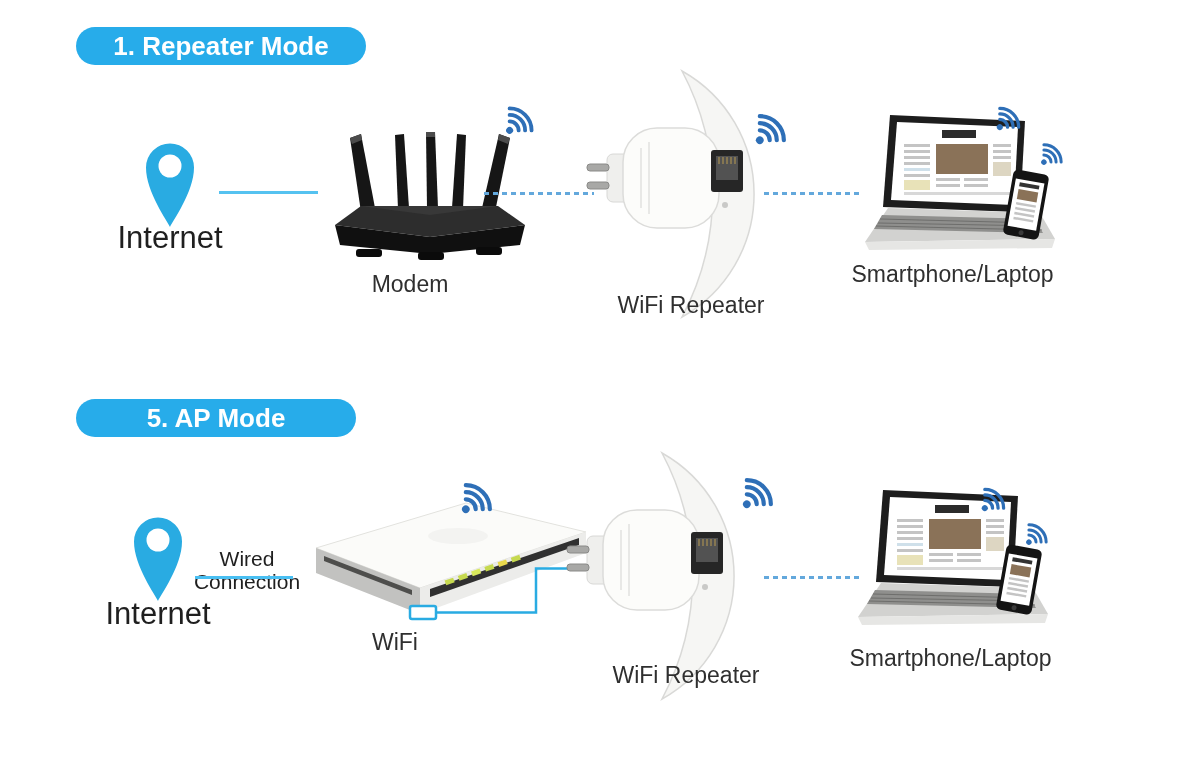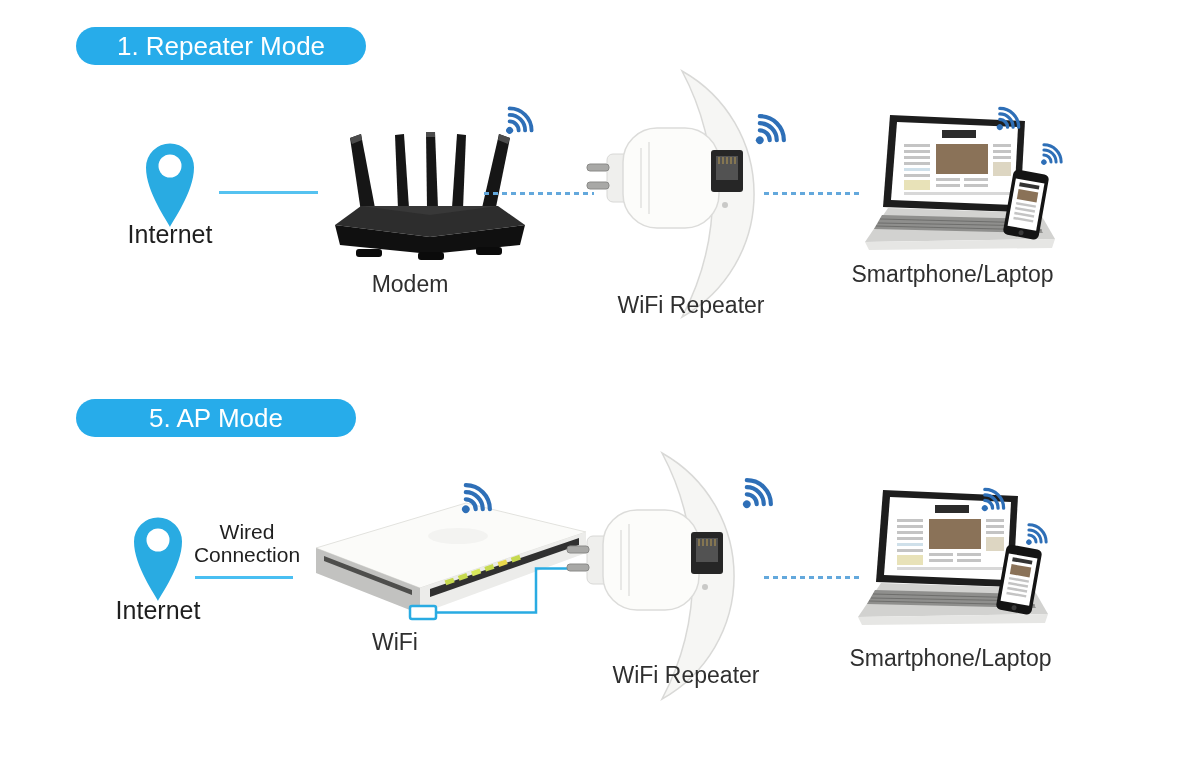--- a/index.html
+++ b/index.html
@@ -12,45 +12,46 @@
   }
   .abs { position:absolute; }
   .badge {
     position:absolute;
     height:38px;
     line-height:38px;
     border-radius:19px;
     background:#27ACEA;
     color:#ffffff;
     font-size:26px;
-    font-weight:normal;
+    font-weight:bold;
     text-align:center;
   }
   #badge-repeater-mode { left:76px; top:27px; width:290px; }
   #badge-ap-mode       { left:76px; top:399px; width:280px; }
   .device-label {
     position:absolute;
     color:#2F2F2F;
     font-size:23px;
     text-align:center;
     white-space:nowrap;
   }
   .internet-label {
     position:absolute;
     color:#1F1F1F;
-    font-size:25px;
+    font-size:31px;
     text-align:center;
     white-space:nowrap;
   }
   .wired-label {
     position:absolute;
     color:#1F1F1F;
     font-size:21px;
     line-height:23px;
     text-align:center;
+    margin-top:27px;
   }
   .solid-line {
     position:absolute;
     height:3px;
     background:#55C2F0;
   }
   .dashed-line {
     position:absolute;
     height:3px;
     background:repeating-linear-gradient(90deg,#63A8DC 0 5px,transparent 5px 9px);

